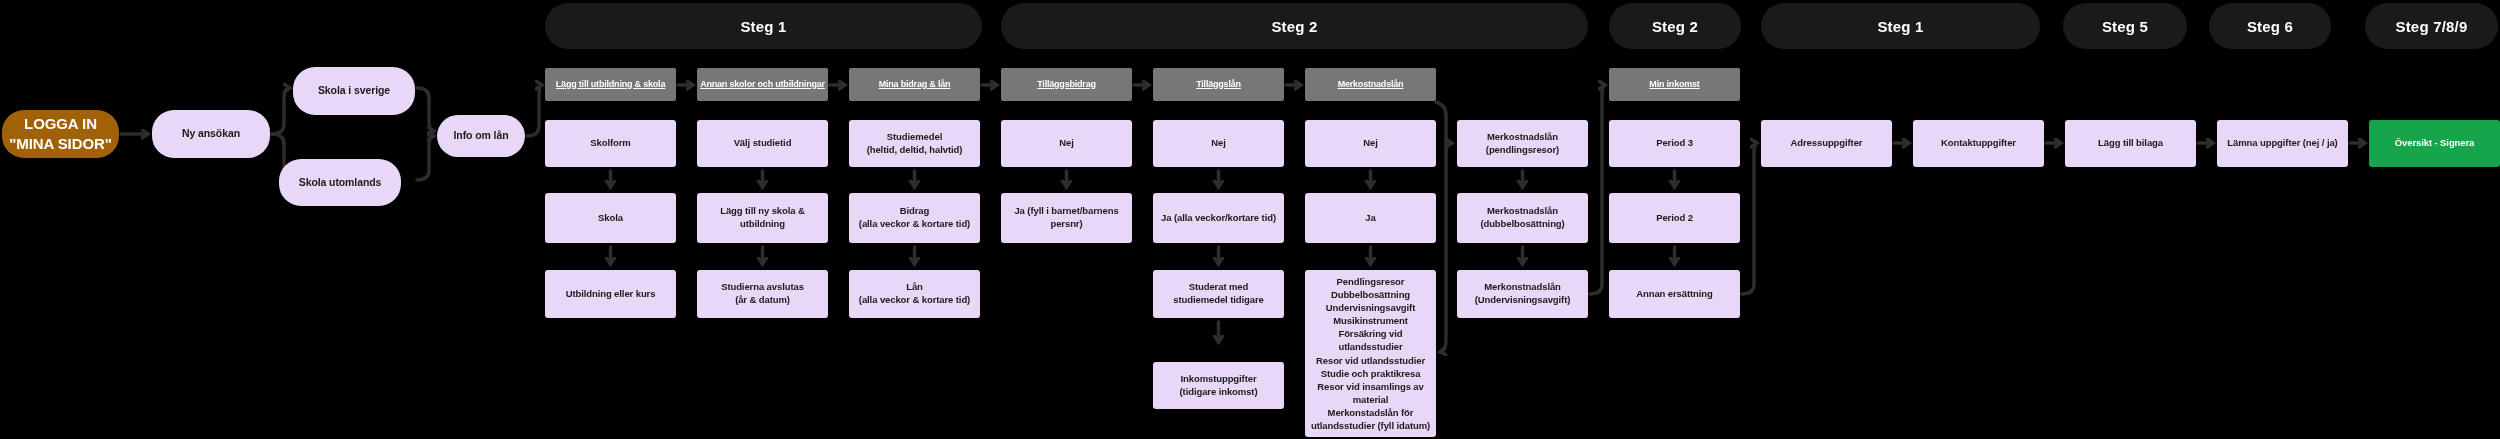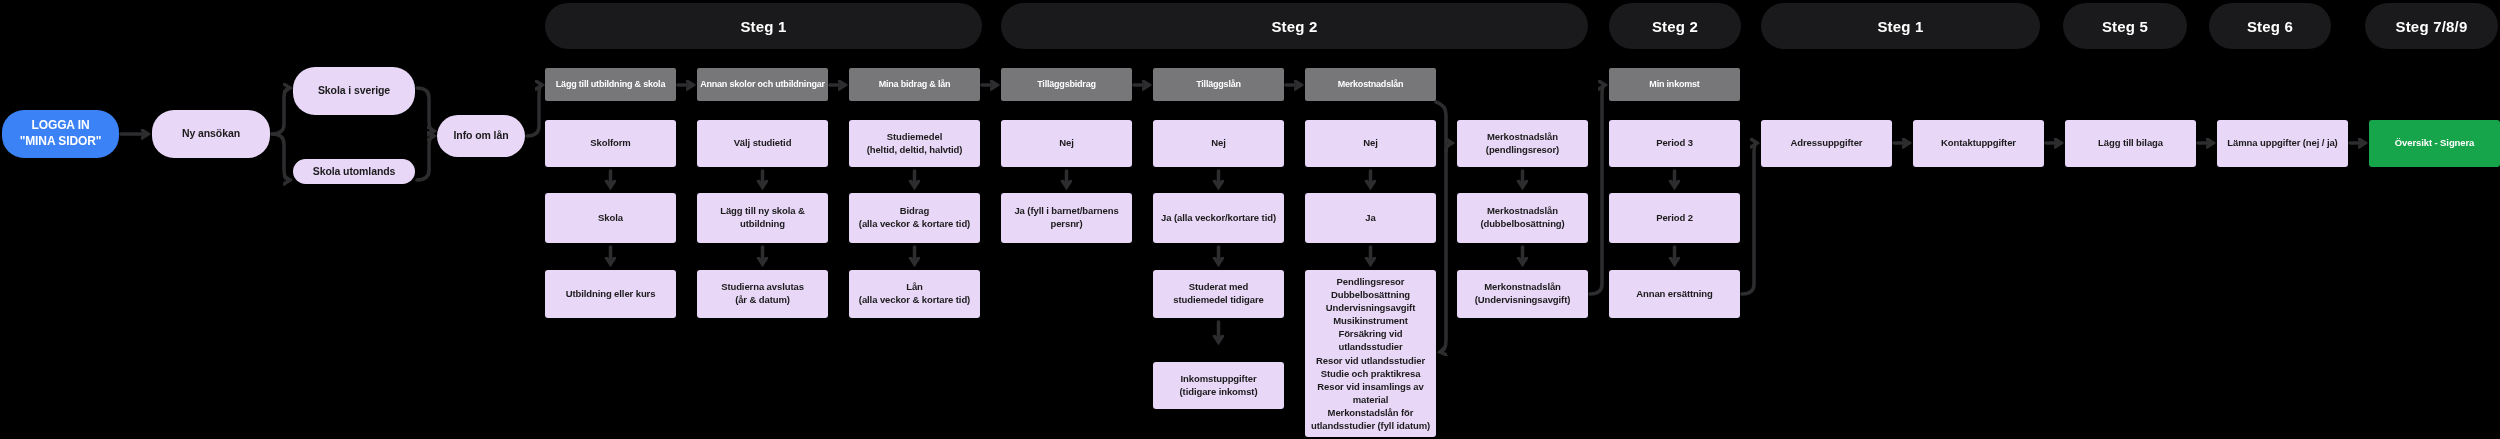--- a/index.html
+++ b/index.html
@@ -4,28 +4,28 @@
 <style>
   html,body{margin:0;padding:0;background:#000;}
   body{position:relative;width:2500px;height:439px;overflow:hidden;
        font-family:"Liberation Sans", sans-serif;}
   .pill{position:absolute;top:3px;height:46px;background:#1a1a1c;border-radius:23px;
         color:#fff;font-weight:700;font-size:15px;display:flex;align-items:center;
         justify-content:center;letter-spacing:.2px;}
   .hdr{position:absolute;top:68px;height:33px;width:131px;background:#777679;color:#fff;
        font-weight:700;font-size:9px;letter-spacing:-.2px;border-radius:2px;
        display:flex;align-items:center;justify-content:center;text-align:center;
-       line-height:1.1;padding:1px 3px;box-sizing:border-box;white-space:pre-line;}
+       line-height:1.1;padding:1px 3px;box-sizing:border-box;white-space:pre-line;text-decoration:underline;}
   .box{position:absolute;width:131px;background:#E8D7F7;color:#1b1b1b;font-weight:700;
        font-size:9.5px;letter-spacing:-.1px;border-radius:3px;display:flex;
        align-items:center;justify-content:center;text-align:center;line-height:1.32;
        padding:2px 4px;box-sizing:border-box;white-space:pre-line;}
   .r2{top:120px;height:47px;} .r3{top:193px;height:50px;} .r4{top:270px;height:48px;}
   .r5{top:348px;height:47px;margin-top:14px;} .tall{top:270px;height:167px;line-height:1.38;}
-  .start{background:#3b82f6;color:#fff;border-radius:22px;font-size:12px;}
+  .start{background:#a16207;color:#fff;border-radius:22px;font-size:15px;}
   .soft{border-radius:22px;font-size:10.5px;}
   .green{background:#17A54B;color:#fff;}
   svg.wires{position:absolute;left:0;top:0;}
   svg.wires path{fill:none;stroke:#2d2d2f;stroke-width:3.5;stroke-linecap:round;}
 </style>
 </head>
 <body>
 
 <svg class="wires" width="2500" height="439" viewBox="0 0 2500 439">
   <defs>
@@ -80,21 +80,21 @@
 <div class="pill" style="left:1609px;width:132px">Steg 2</div>
 <div class="pill" style="left:1761px;width:279px">Steg 1</div>
 <div class="pill" style="left:2063px;width:124px">Steg 5</div>
 <div class="pill" style="left:2209px;width:122px">Steg 6</div>
 <div class="pill" style="left:2365px;width:133px">Steg 7/8/9</div>
 
 <div class="box start" style="left:2px;top:110px;width:117px;height:48px">LOGGA IN
 "MINA SIDOR"</div>
 <div class="box soft" style="left:152px;top:110px;width:118px;height:48px">Ny ansökan</div>
 <div class="box soft" style="left:293px;top:67px;width:122px;height:48px">Skola i sverige</div>
-<div class="box soft" style="left:293px;top:159px;width:122px;height:25px">Skola utomlands</div>
+<div class="box soft" style="left:279px;top:159px;width:122px;height:47px">Skola utomlands</div>
 <div class="box soft" style="left:437px;top:115px;width:88px;height:42px">Info om lån</div>
 
 <div class="hdr" style="left:545px">Lägg till utbildning &amp; skola</div>
 <div class="hdr" style="left:697px">Annan skolor och utbildningar</div>
 <div class="hdr" style="left:849px">Mina bidrag &amp; lån</div>
 <div class="hdr" style="left:1001px">Tilläggsbidrag</div>
 <div class="hdr" style="left:1153px">Tilläggslån</div>
 <div class="hdr" style="left:1305px">Merkostnadslån</div>
 <div class="hdr" style="left:1609px">Min inkomst</div>
 

